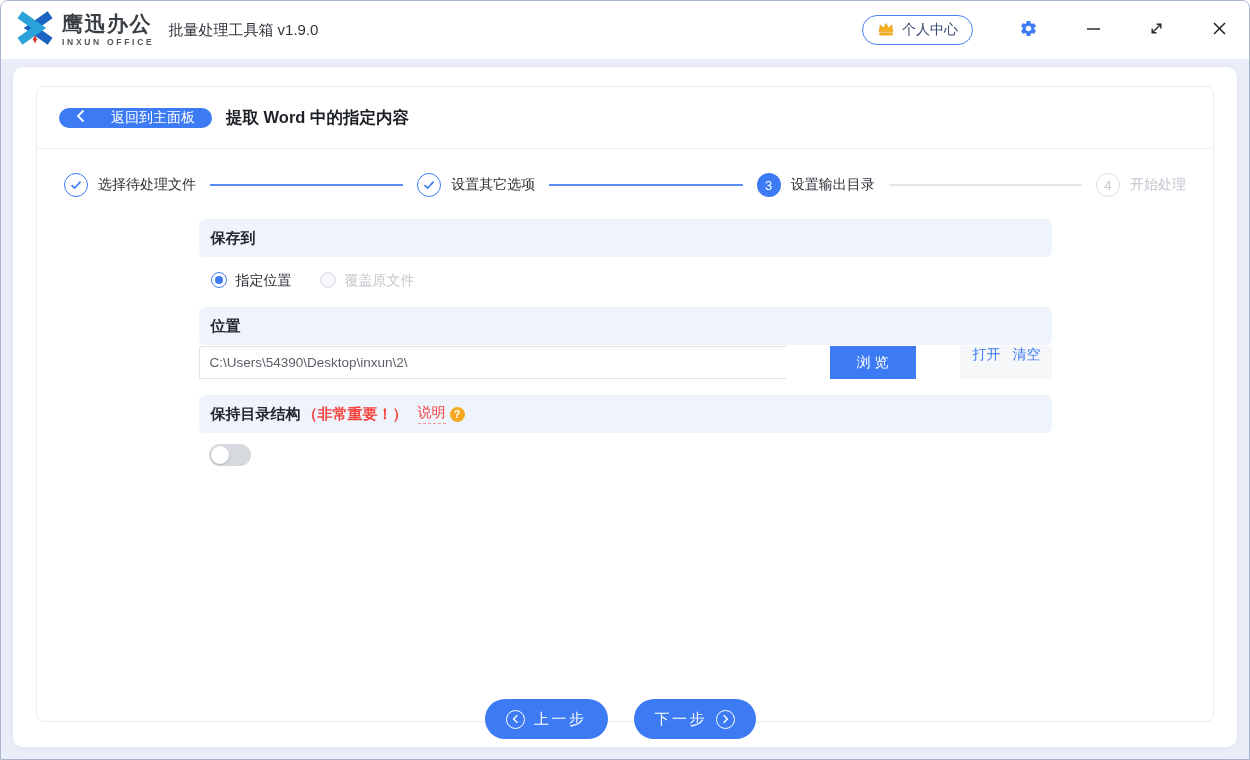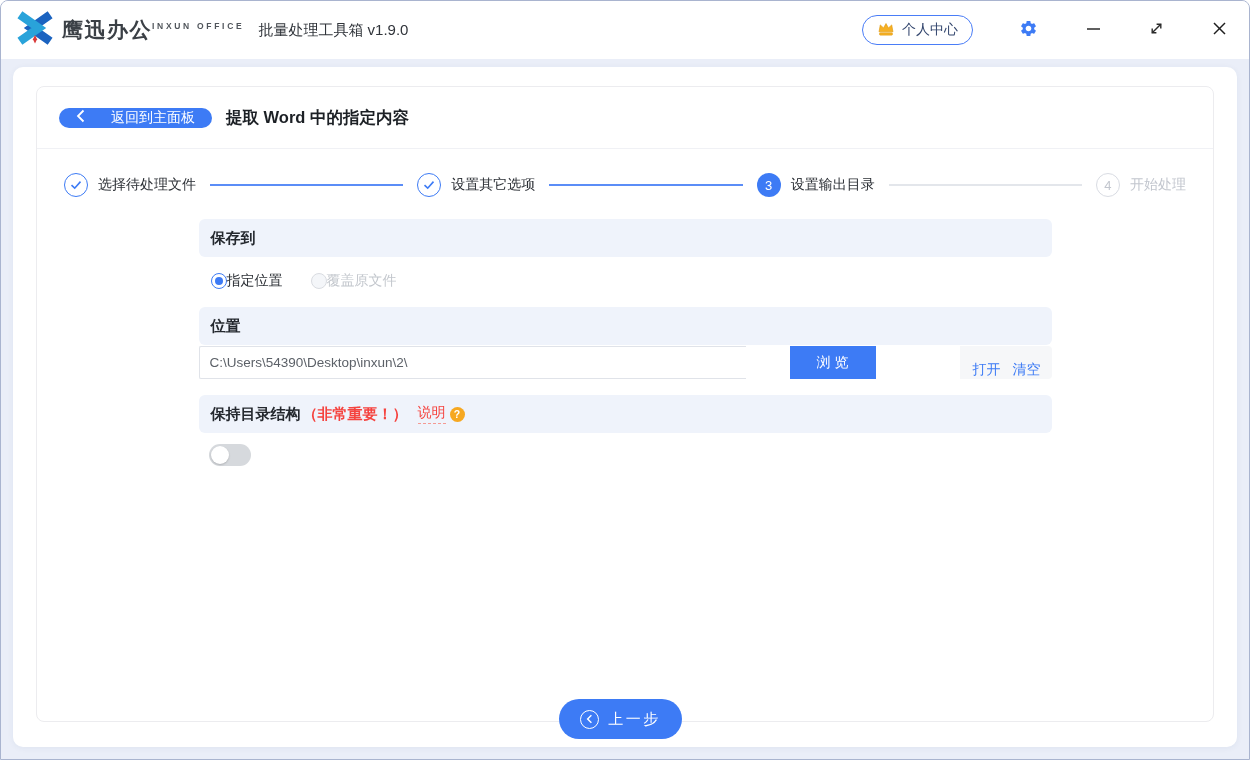--- a/index.html
+++ b/index.html
@@ -3,21 +3,21 @@
 <meta charset="utf-8">
 <style>
   * { box-sizing: border-box; margin: 0; padding: 0; }
   :root { --blue:#3d7bf5; --band:#eff3fb; --red:#f5433f; }
   html,body { width:1250px; height:760px; background:#fff; font-family:"Liberation Sans","DejaVu Sans",sans-serif; }
   .window { position:relative; width:1250px; height:760px; background:#eaeef8; border:1px solid #a9b4cf; border-radius:8px 8px 0 0; overflow:hidden; }
 
   
   .topbar { height:58px; background:#fff; display:flex; align-items:center; padding:0 20px 0 14px; }
   .logo { display:flex; align-items:center; gap:7px; }
-  .logo-text { display:flex; }
+  .logo-text { display:flex; flex-direction:column; }
   .logo-cn { font-size:21px; font-weight:bold; color:#3b4046; letter-spacing:1.5px; line-height:1.05; }
   .logo-en { font-size:8.5px; font-weight:bold; color:#50555b; letter-spacing:2.7px; margin-top:2px; }
   .app-title { margin-left:14px; font-size:15px; color:#30343a; white-space:nowrap; }
   .search-select { margin-left:104px; width:340px; height:34px; border:1px solid #e7e9f0; border-radius:17px; display:flex; align-items:center; padding:0 14px 0 16px; background:#fff; cursor:pointer; }
   .search-ph { flex:1; font-size:13.5px; color:#c8cdd6; white-space:nowrap; overflow:hidden; }
   .topbar-right { margin-left:auto; display:flex; align-items:center; }
   .user-pill { display:flex; align-items:center; gap:7px; height:30px; padding:0 14px; border:1px solid #4a7df7; border-radius:15px; background:#fff; color:#33466e; font-size:14px; cursor:pointer; white-space:nowrap; }
   .icon-btn { margin-left:44px; background:none; border:none; cursor:pointer; display:flex; align-items:center; padding:2px; }
 
   
@@ -37,29 +37,29 @@
   .step-label { margin-left:10px; font-size:14px; color:#2b2f35; white-space:nowrap; }
   .step-label.pending { color:#c2c6ce; }
   .connector { flex:1; height:1.5px; margin:0 14px; }
   .connector.blue { background:#5b8df7; }
   .connector.gray { background:#e3e6eb; }
 
   
   .form { width:853px; margin:22px auto 0; }
   .band { background:var(--band); border-radius:6px; height:38px; display:flex; align-items:center; padding:0 12px; font-size:15px; font-weight:bold; color:#24282e; }
   .radio-row { display:flex; align-items:center; gap:28px; margin:11px 0 13px; padding-left:12px; height:26px; }
-  .radio { display:flex; align-items:center; cursor:pointer; font-size:14px; color:#2b2f35; }
+  .radio { display:flex; align-items:flex-start; gap:9px; cursor:pointer; font-size:14px; color:#2b2f35; }
   .radio-dot { width:16px; height:16px; border-radius:50%; border:1.5px solid var(--blue); display:flex; align-items:center; justify-content:center; background:#fff; }
   .radio-dot .dot { width:8px; height:8px; border-radius:50%; background:var(--blue); }
   .radio.disabled { color:#c3c7cd; cursor:default; }
   .radio.disabled .radio-dot { border-color:#d9dce1; background:#f4f6f9; }
   .input-row { display:flex; height:33px; margin-top:1px;gap:44px; }
   .path-input { flex:1; border:1px solid #e0e3e9; border-right:none; padding:0 10px; font-size:13.5px; color:#5c6168; outline:none; border-radius:2px 0 0 2px; font-family:inherit; background:#fff; }
   .browse-btn { width:86px; background:var(--blue); color:#fff; border:none; font-size:14px; cursor:pointer; flex-shrink:0; }
-  .link-area { background:#f6f7f9; display:flex; align-items:flex-end; gap:12px; padding:0 11px 0 13px; border-radius:0 4px 4px 0;margin-left:40px; }
+  .link-area { background:#f6f7f9; display:flex; align-items:flex-start; gap:12px; padding:0 11px 0 13px; border-radius:0 4px 4px 0; }
   .link { color:var(--blue); font-size:14px; cursor:pointer; white-space:nowrap; }
   .keep-band { margin-top:16px; }
   .red-note { color:var(--red); font-weight:bold; margin-left:2px; }
   .help-link { color:var(--red); font-weight:normal; font-size:14px; margin-left:10px; border-bottom:1px dashed #f59a93; padding-bottom:1px; cursor:pointer; }
   .q-badge { width:15px; height:15px; border-radius:50%; background:#f6a821; color:#fff; font-size:10.5px; font-weight:bold; display:flex; align-items:center; justify-content:center; margin-left:4px; cursor:pointer; }
   .toggle-row { margin-top:11px; padding-left:10px; }
   .toggle { width:42px; height:22px; border-radius:11px; background:#d6d9dd; position:relative; cursor:pointer; display:inline-block; }
   .knob { position:absolute; left:2px; top:2px; width:18px; height:18px; border-radius:50%; background:#fff; box-shadow:0 1px 2px rgba(0,0,0,.18); }
 
   
@@ -229,16 +229,24 @@
 
     <div class="footer">
       <button class="nav-btn">
         <span class="circle-icon">
           <svg width="7" height="10" viewBox="0 0 7 10">
               <polyline points="5.4,1.2 1.6,5 5.4,8.8" fill="none" stroke="#fff" stroke-width="1.4"></polyline>
             </svg>
         </span>
         <span>上一步</span>
       </button>
+      <button class="nav-btn">
+        <span>下一步</span>
+        <span class="circle-icon">
+          <svg width="7" height="10" viewBox="0 0 7 10">
+              <polyline points="1.6,1.2 5.4,5 1.6,8.8" fill="none" stroke="#fff" stroke-width="1.4"></polyline>
+            </svg>
+        </span>
+      </button>
     </div>
   </div>
 
 </div>
 
 </body></html>

